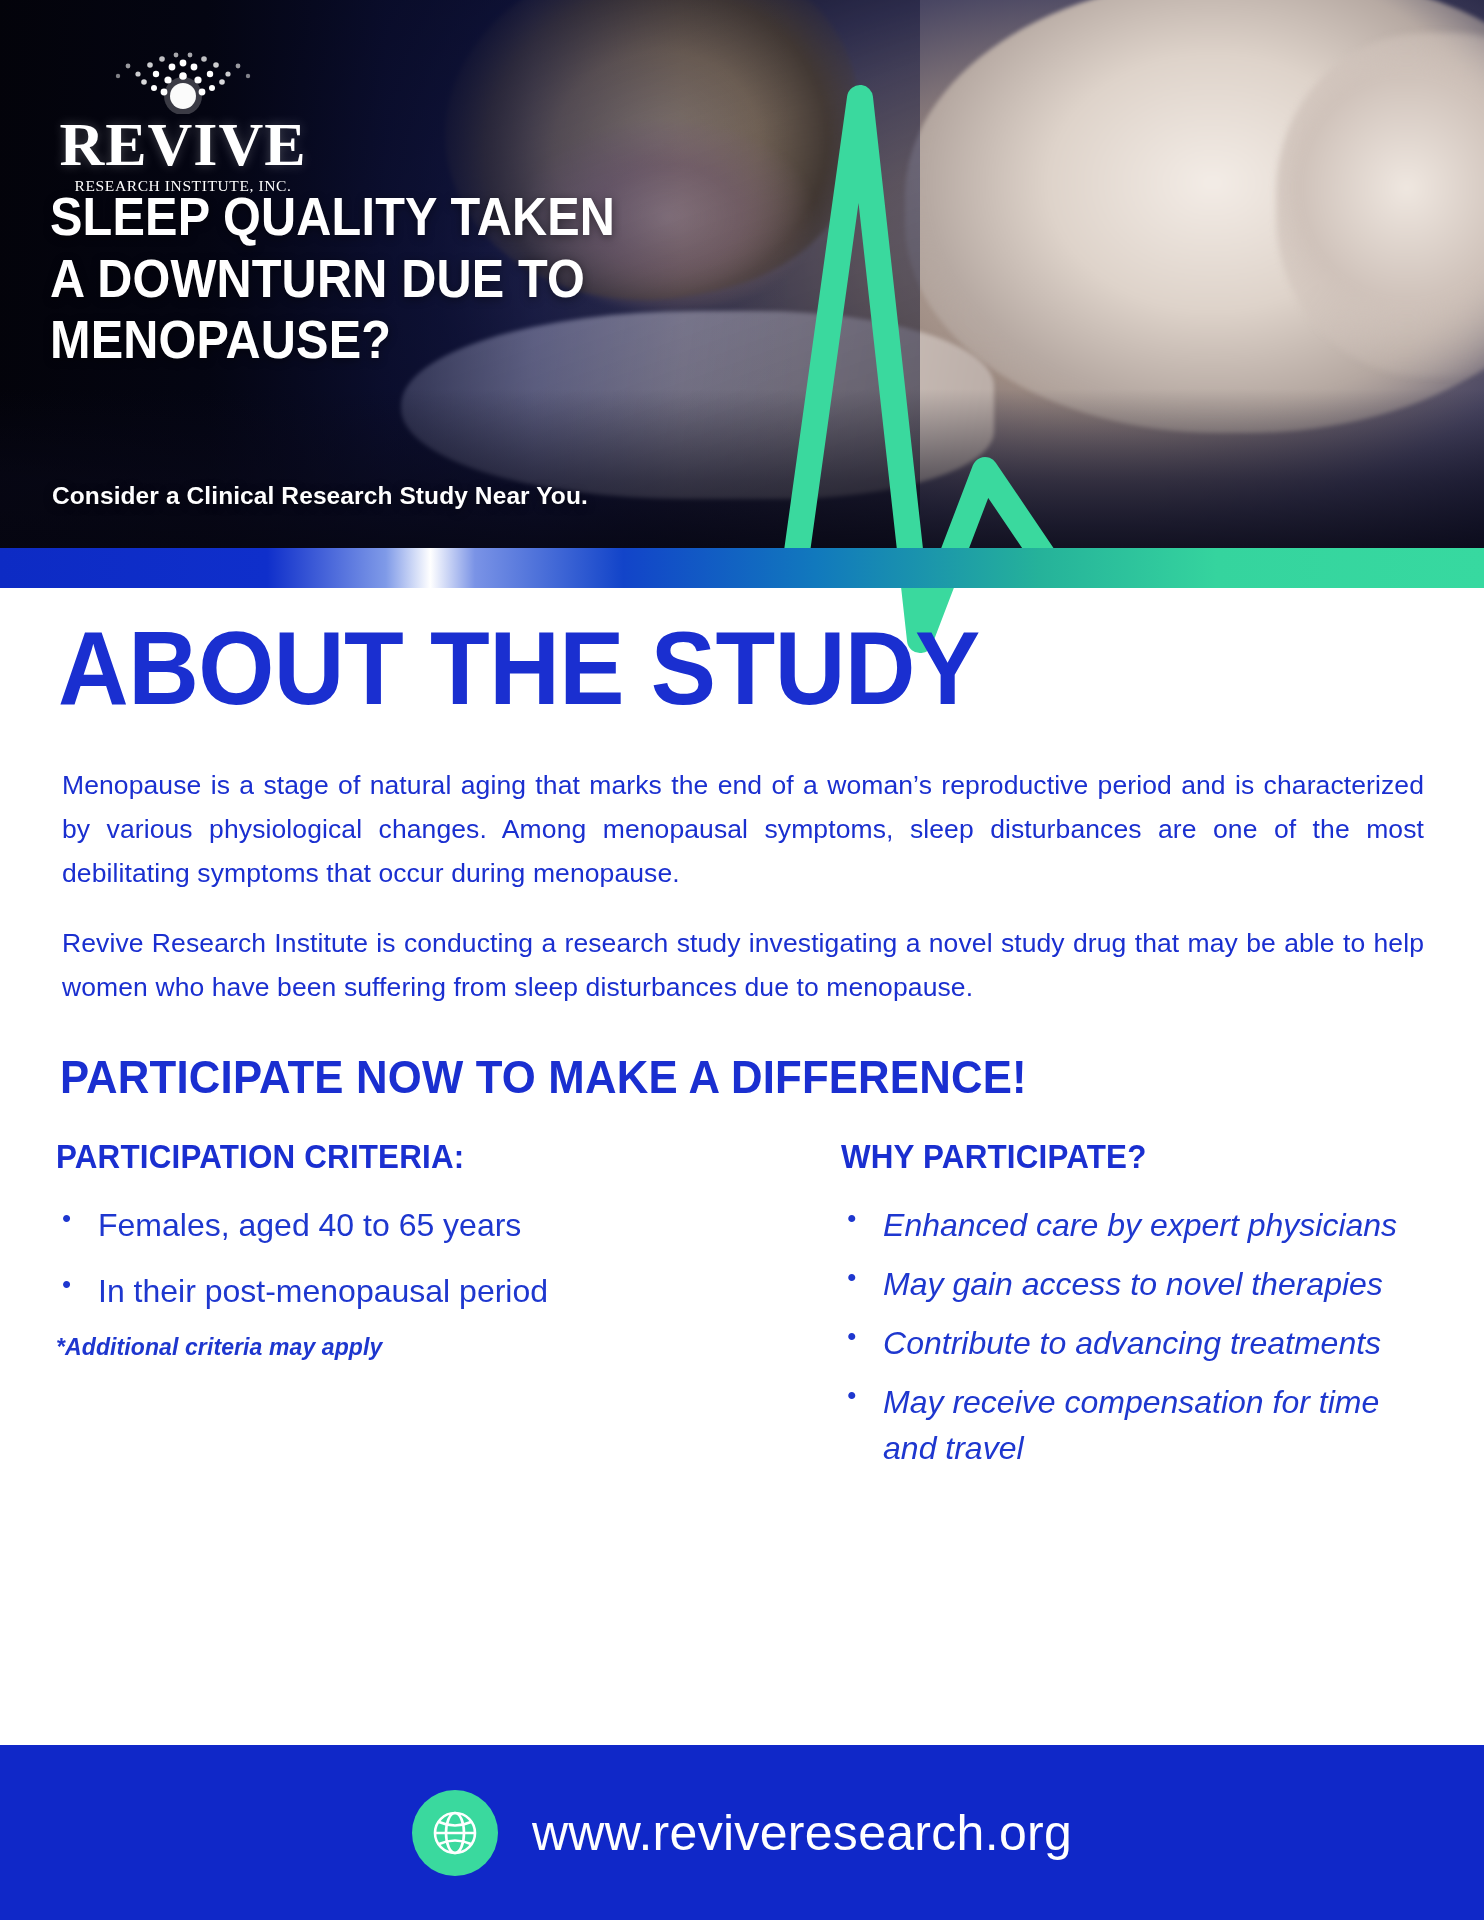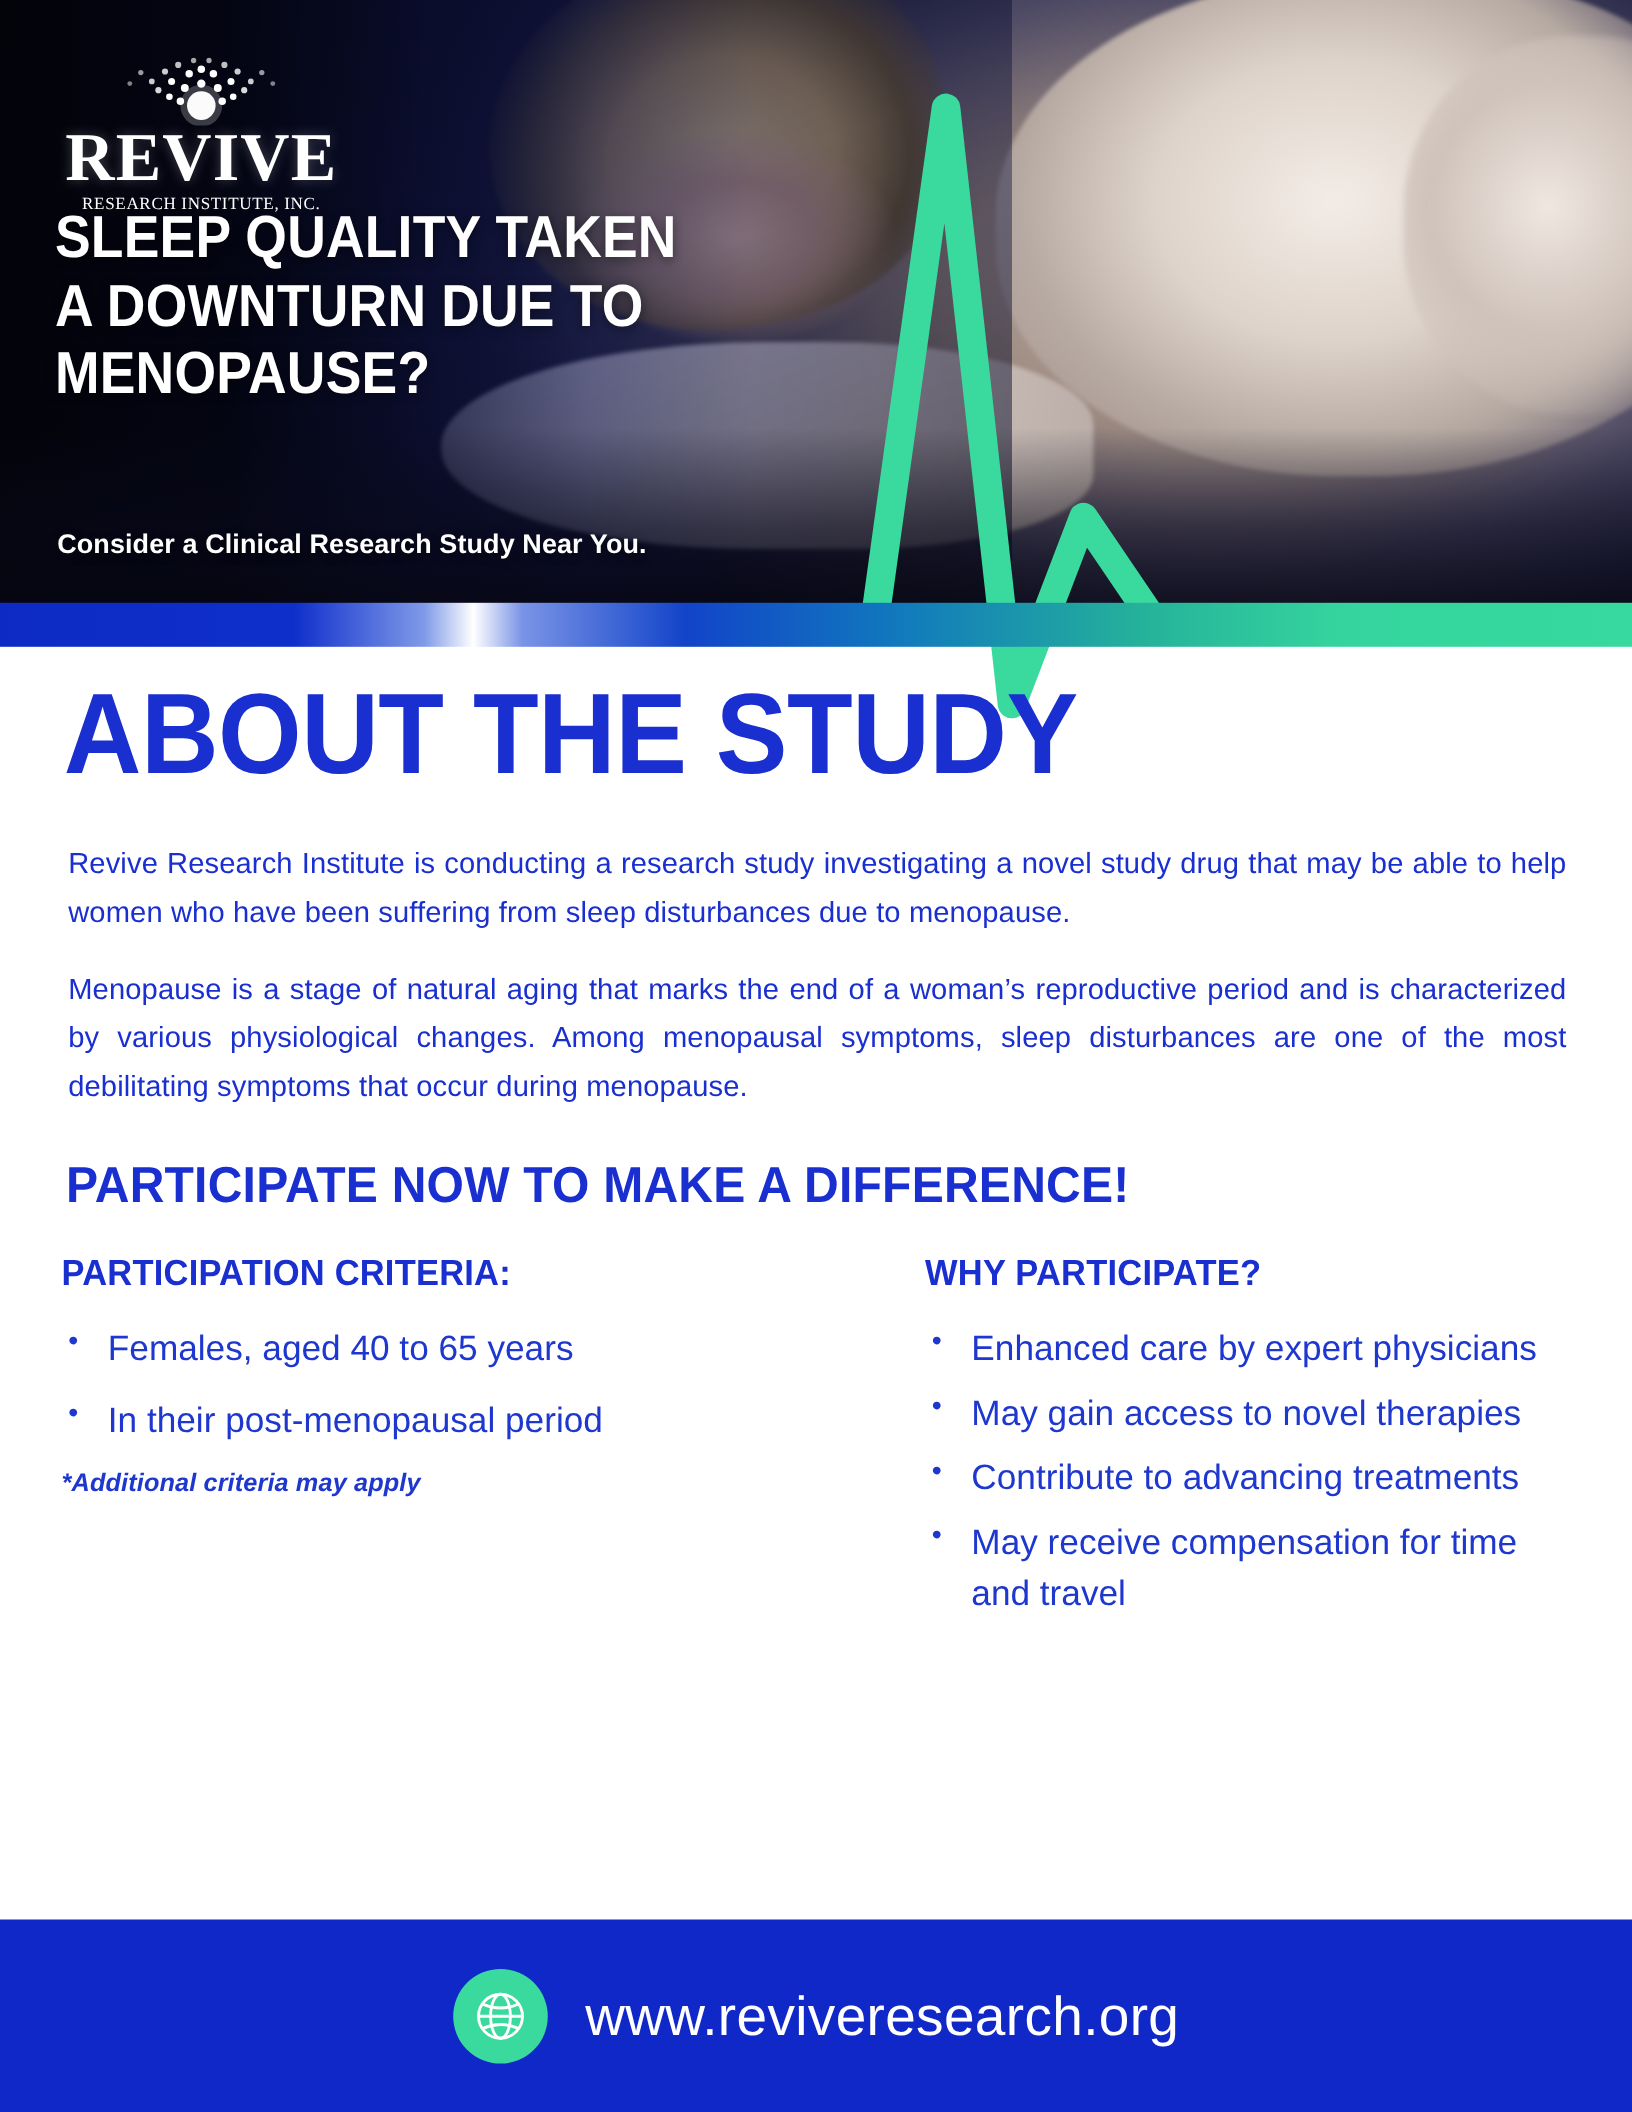--- a/index.html
+++ b/index.html
@@ -151,21 +151,21 @@
   ul.crit { list-style:none; }
   ul.crit li {
     position:relative; padding-left:42px;
     color:#1e37cf; font-size:32px; line-height:1.44;
     margin-bottom:20px;
   }
   ul.crit li::before {
     content:"•"; position:absolute; left:6px; top:-2px;
     font-size:26px; color:#1e37cf;
   }
-  ul.crit.tight li { margin-bottom:13px; line-height:1.44; }
+  ul.crit.tight li { margin-bottom:13px; line-height:1.44;font-style:italic; }
   .note {
     margin-top:16px; font-style:italic; font-weight:700;
     color:#1e37cf; font-size:23px; letter-spacing:.1px;
   }
 
   
   .footer {
     position:absolute; left:0; bottom:0; width:1484px; height:175px;
     background:#1028c8;
     display:flex; align-items:center; justify-content:center; gap:34px;text-align:center;
@@ -245,22 +245,22 @@
   <polyline points="0,566 795,566 860,98 920,640 985,470 1050,566 1484,566" fill="none" stroke="#3ad99e" stroke-width="26" stroke-linejoin="round" stroke-linecap="round"></polyline>
 </svg>
 
 <div class="divider"></div>
 
 <div class="main">
 
   <div class="about-title">ABOUT THE STUDY</div>
 
   <div class="body-wrap">
+    <p class="body-p">Menopause is a stage of natural aging that marks the end of a woman’s reproductive period and is characterized by various physiological changes. Among menopausal symptoms, sleep disturbances are one of the most debilitating symptoms that occur during menopause.</p>
     <p class="body-p last">Revive Research Institute is conducting a research study investigating a novel study drug that may be able to help women who have been suffering from sleep disturbances due to menopause.</p>
-    <p class="body-p">Menopause is a stage of natural aging that marks the end of a woman’s reproductive period and is characterized by various physiological changes. Among menopausal symptoms, sleep disturbances are one of the most debilitating symptoms that occur during menopause.</p>
   </div>
 
   <div class="participate">PARTICIPATE NOW TO MAKE A DIFFERENCE!</div>
 
   <div class="cols">
     <div class="col-left">
       <div class="col-h">PARTICIPATION CRITERIA:</div>
       <ul class="crit">
         <li>Females, aged 40 to 65 years</li>
         <li>In their post-menopausal period</li>

